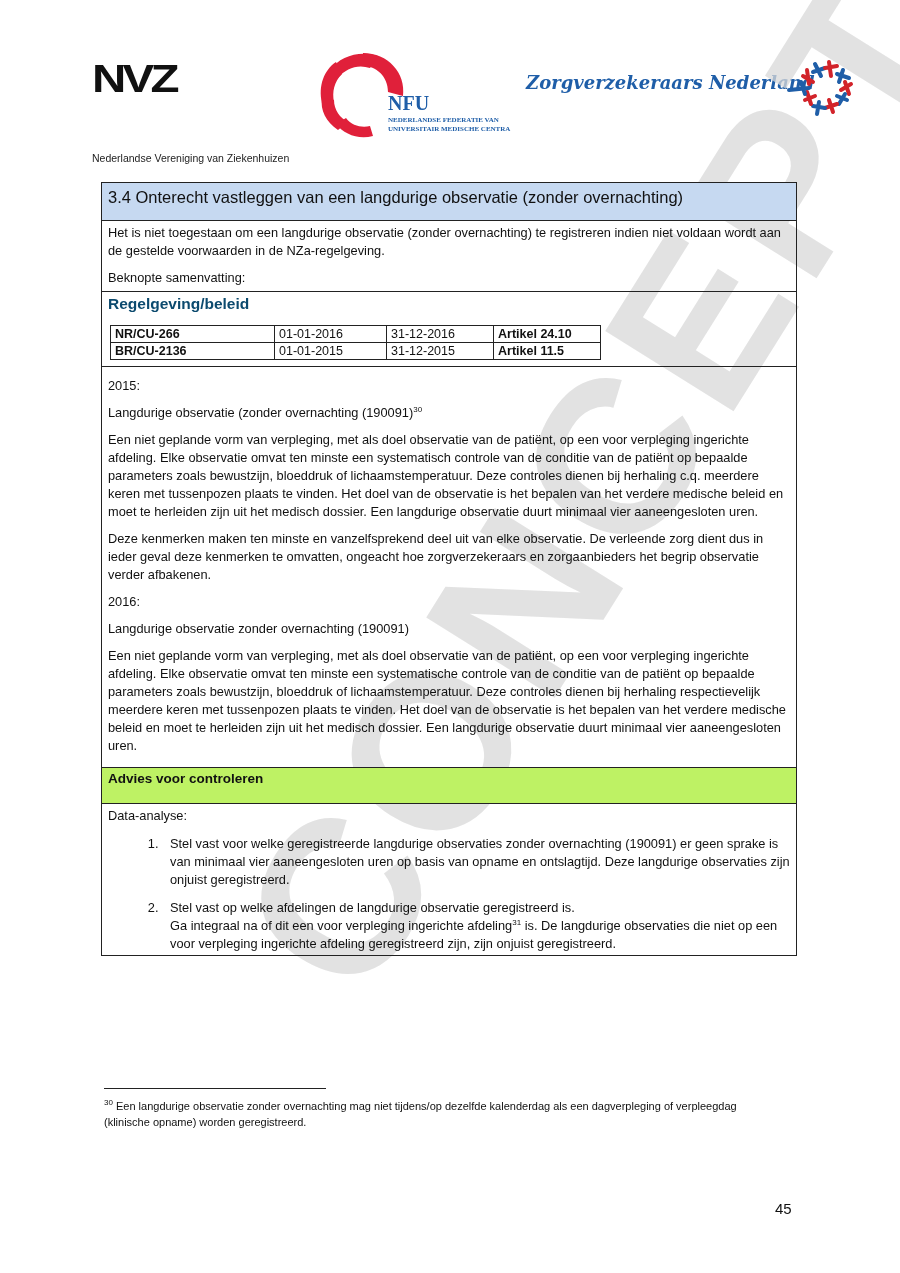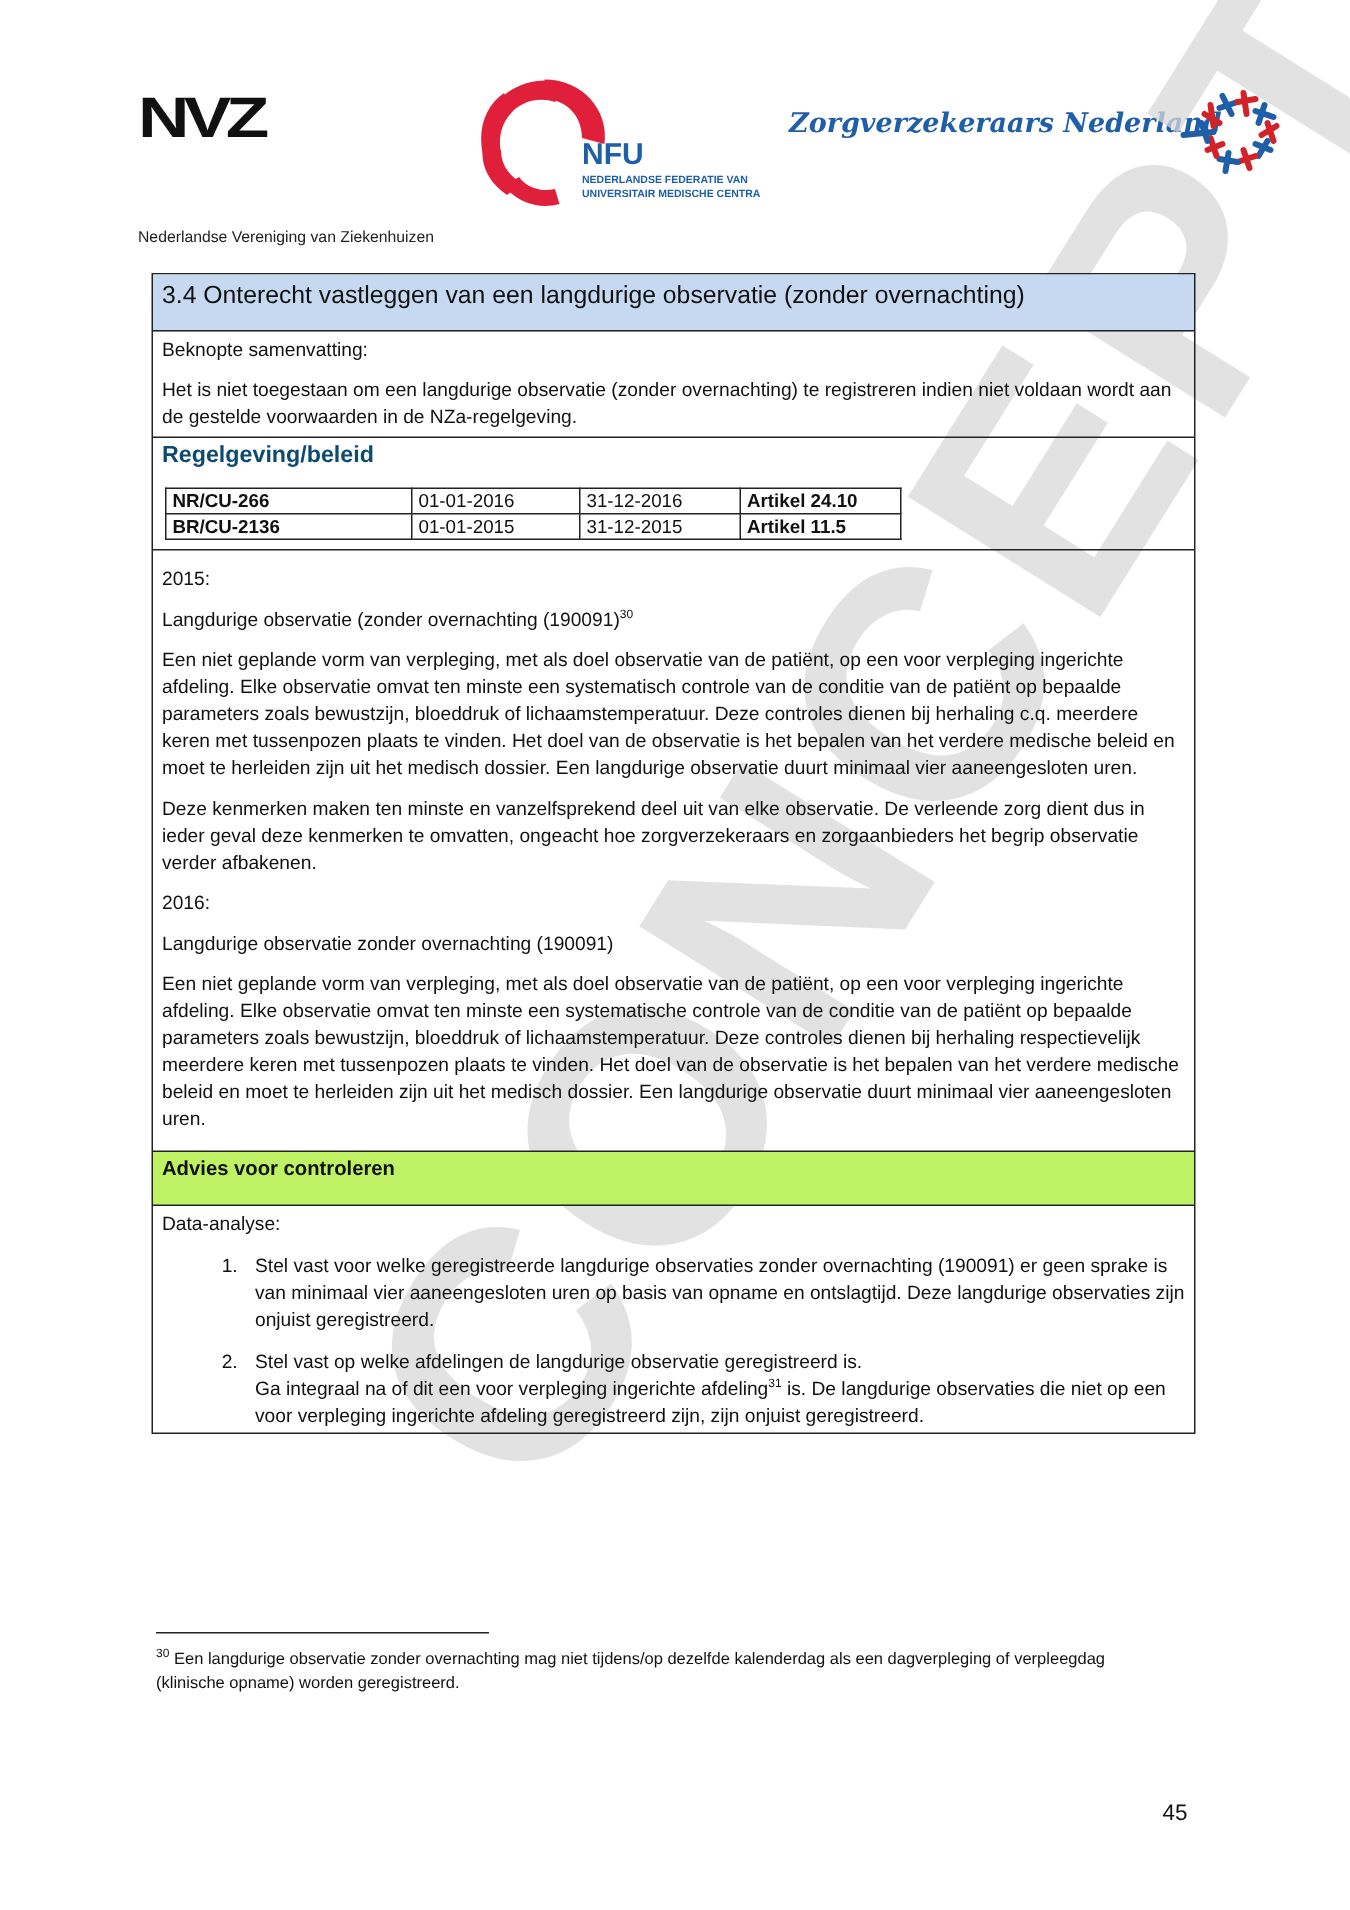--- a/index.html
+++ b/index.html
@@ -1,21 +1,21 @@
 <!DOCTYPE html>
 <html><head>
 <meta charset="utf-8">
 <style>
   html, body { margin:0; padding:0; background:#fff; }
   body { width:900px; height:1273px; position:relative; overflow:hidden; font-family:"Liberation Sans", sans-serif; color:#111; }
   .logos { position:absolute; top:48px; left:90px; width:780px; height:100px; }
   .nvz { position:absolute; left:2px; top:10px; }
   .nvz-mark { font-family:"Liberation Sans", sans-serif; font-weight:bold; font-size:38px; letter-spacing:-3px; color:#111; transform:scaleX(1.25); transform-origin:left; display:inline-block; }
   .nvz-sub { position:absolute; left:2px; top:72px; font-size:10.5px; white-space:nowrap; color:#222;margin-top:32px; }
-  .nfu { position:absolute; left:228px; top:0; width:200px; height:90px; }
+  .nfu { position:absolute; left:228px; top:0; width:200px; height:90px;font-family:Liberation Serif, serif; }
   .nfu-text { position:absolute; left:70px; top:44px; font-weight:bold; color:#1f5ea8; font-size:20px; }
   .nfu-sub { position:absolute; left:70px; top:68px; font-size:7px; color:#1f5ea8; font-weight:bold; line-height:9px; white-space:nowrap; }
   .zn { position:absolute; left:436px; top:24px; font-family:"DejaVu Serif", serif; font-style:italic; font-weight:bold; color:#1f5ea8; font-size:18px; white-space:nowrap; }
   .zn-logo { position:absolute; left:695px; top:6px; }
 
   .watermark { position:absolute; left:180px; top:420px; font-size:220px; font-weight:bold; color:#d9d9d9; transform:rotate(-58deg); transform-origin:left top; white-space:nowrap; opacity:0.75; pointer-events:none; letter-spacing:10px; top:900px; left:190px; }
 
   .frame { position:absolute; left:101px; top:182px; width:694px; border:1.5px solid #222; }
   .row { border-bottom:1.5px solid #222; }
   .row:last-child { border-bottom:none; }
@@ -81,22 +81,22 @@
     </g>
   </svg>
 </div>
 
 <div class="watermark">CONCEPT</div>
 
 <div class="frame">
   <div class="row title-row">3.4 Onterecht vastleggen van een langdurige observatie (zonder overnachting)</div>
 
   <div class="row cell">
+    <p>Het is niet toegestaan om een langdurige observatie (zonder overnachting) te registreren indien niet voldaan wordt aan de gestelde voorwaarden in de NZa-regelgeving.</p>
     <p>Beknopte samenvatting:</p>
-    <p>Het is niet toegestaan om een langdurige observatie (zonder overnachting) te registreren indien niet voldaan wordt aan de gestelde voorwaarden in de NZa-regelgeving.</p>
   </div>
 
   <div class="row cell">
     <div class="sub-head">Regelgeving/beleid</div>
     <table class="reg">
       <tbody>
           <tr>
         <td class="c1">NR/CU-266</td>
         <td class="c2">01-01-2016</td>
         <td class="c3">31-12-2016</td>

